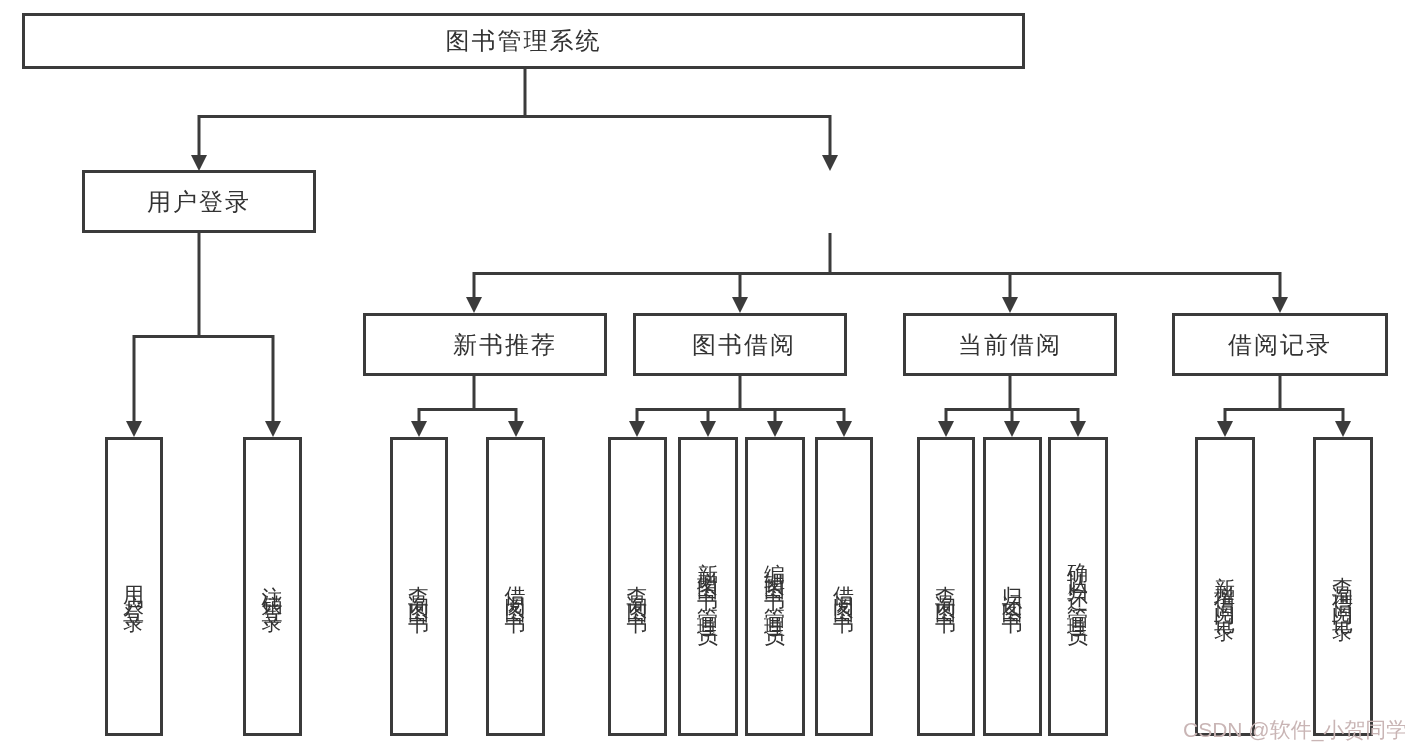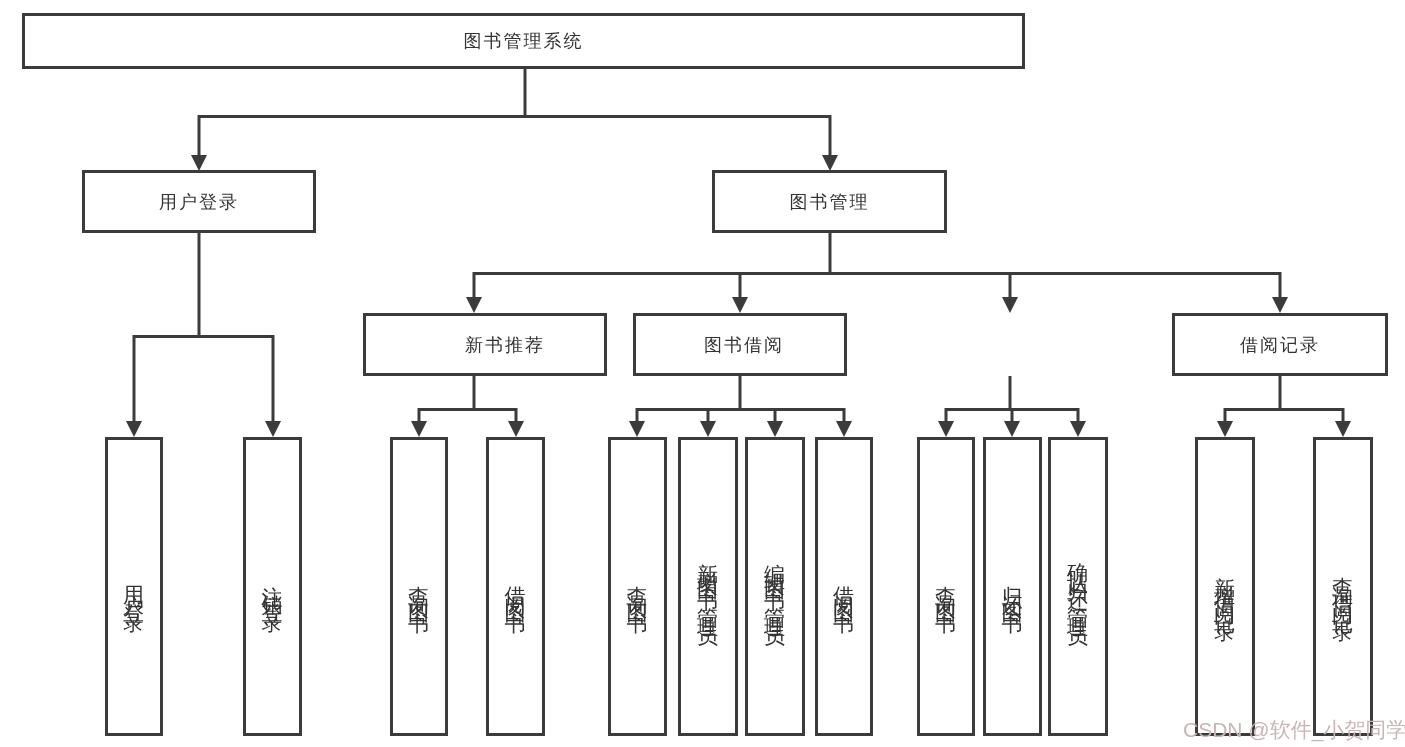--- a/index.html
+++ b/index.html
@@ -7,21 +7,21 @@
     width:1405px;height:747px;position:relative;overflow:hidden;
     font-family:"Liberation Sans","DejaVu Sans",sans-serif;
   }
   .stage{position:absolute;left:0;top:0;width:1405px;height:747px;}
   svg.connectors{position:absolute;left:0;top:0;z-index:1;}
   .node{
     position:absolute;box-sizing:border-box;background:#fff;
     border:3px solid #3b3b3b;color:#333;z-index:2;
     display:flex;align-items:center;justify-content:center;
   }
-  .hbox{font-size:18px;letter-spacing:2px;}
+  .hbox{font-size:24px;letter-spacing:2px;}
   .vbox span{
     writing-mode:vertical-rl;text-orientation:mixed;
     font-size:21px;line-height:1;letter-spacing:9px;color:#333;
   }
   .watermark{
     position:absolute;left:1183px;top:716px;z-index:5;
     font-size:21px;color:#c9b5b5;white-space:nowrap;
   }
 </style>
 </head>
@@ -92,29 +92,29 @@
     </g>
   </svg>
 
   <div class="node hbox" style="left:22px;top:13px;width:1003px;height:56px;">
     <span>图书管理系统</span>
   </div>
 
   <div class="node hbox" style="left:82px;top:170px;width:234px;height:63px;">
     <span>用户登录</span>
   </div>
-  <div class="node hbox" style="left:712px;top:170px;width:235px;height:63px;">
-    <span>图书管理</span>
-  </div>
 
   <div class="node hbox" style="left:363px;top:313px;width:244px;height:63px;padding-left:40px;">
     <span>新书推荐</span>
   </div>
   <div class="node hbox" style="left:633px;top:313px;width:214px;height:63px;padding-left:8px;">
     <span>图书借阅</span>
+  </div>
+  <div class="node hbox" style="left:903px;top:313px;width:214px;height:63px;">
+    <span>当前借阅</span>
   </div>
   <div class="node hbox" style="left:1172px;top:313px;width:216px;height:63px;">
     <span>借阅记录</span>
   </div>
 
   <div class="node vbox" style="left:105px;top:437px;width:58px;height:299px;">
     <span>用户登录</span>
   </div>
   <div class="node vbox" style="left:243px;top:437px;width:59px;height:299px;">
     <span>注销登录</span>

